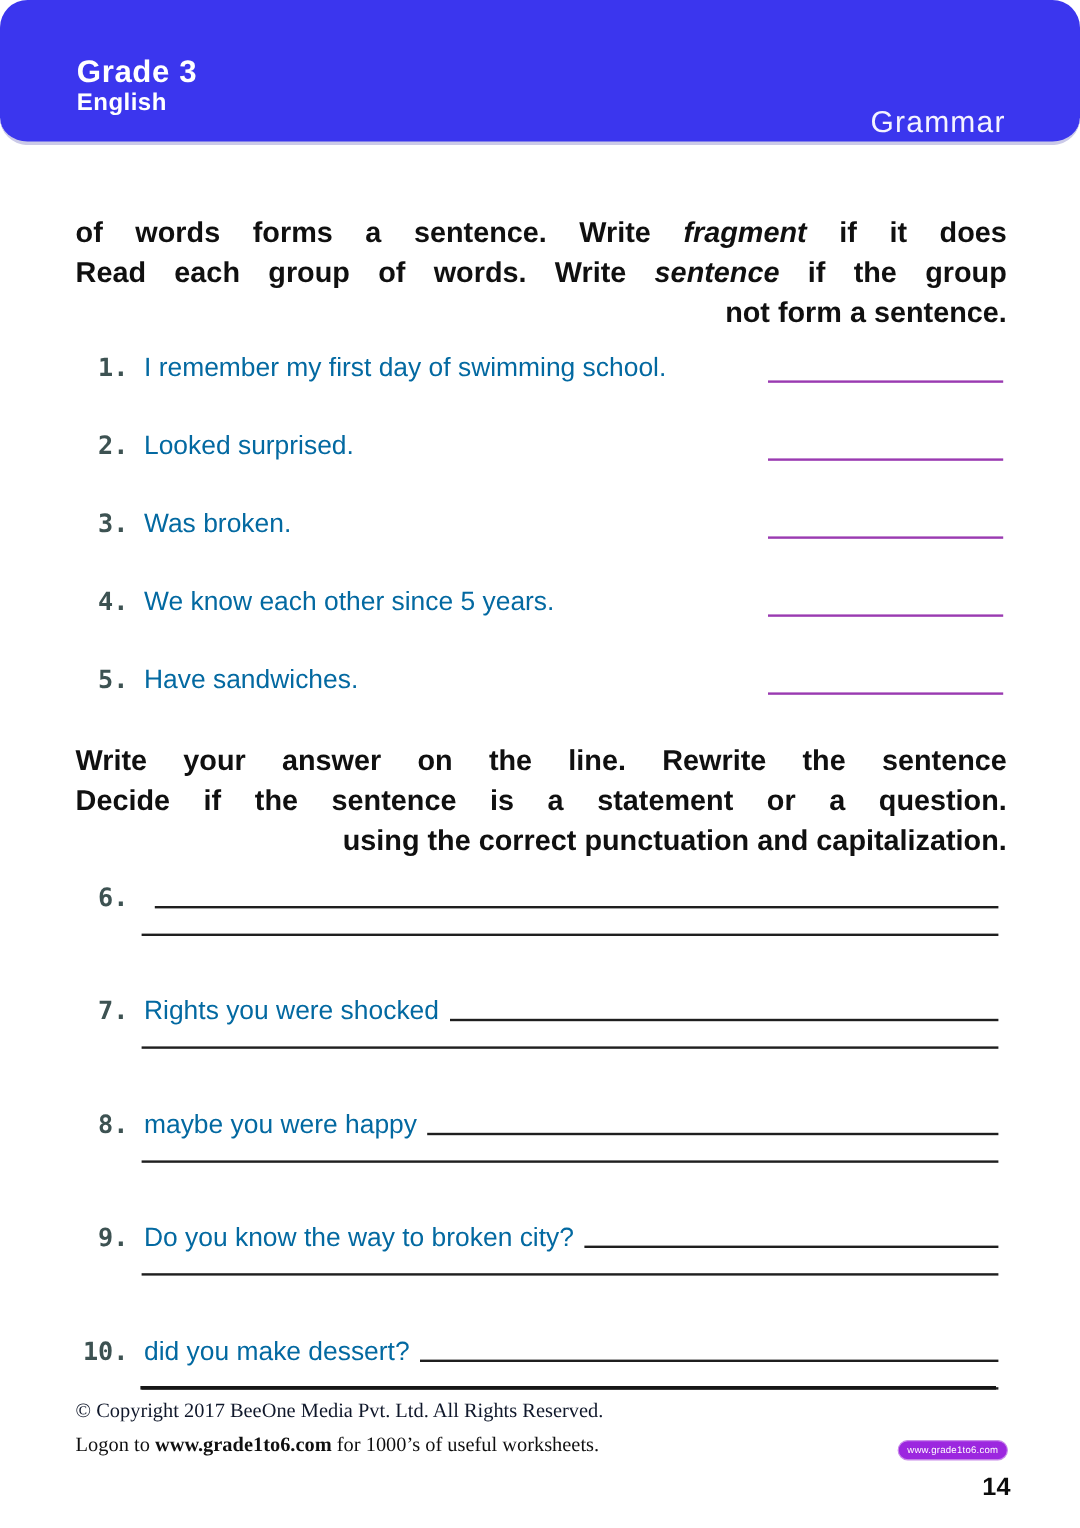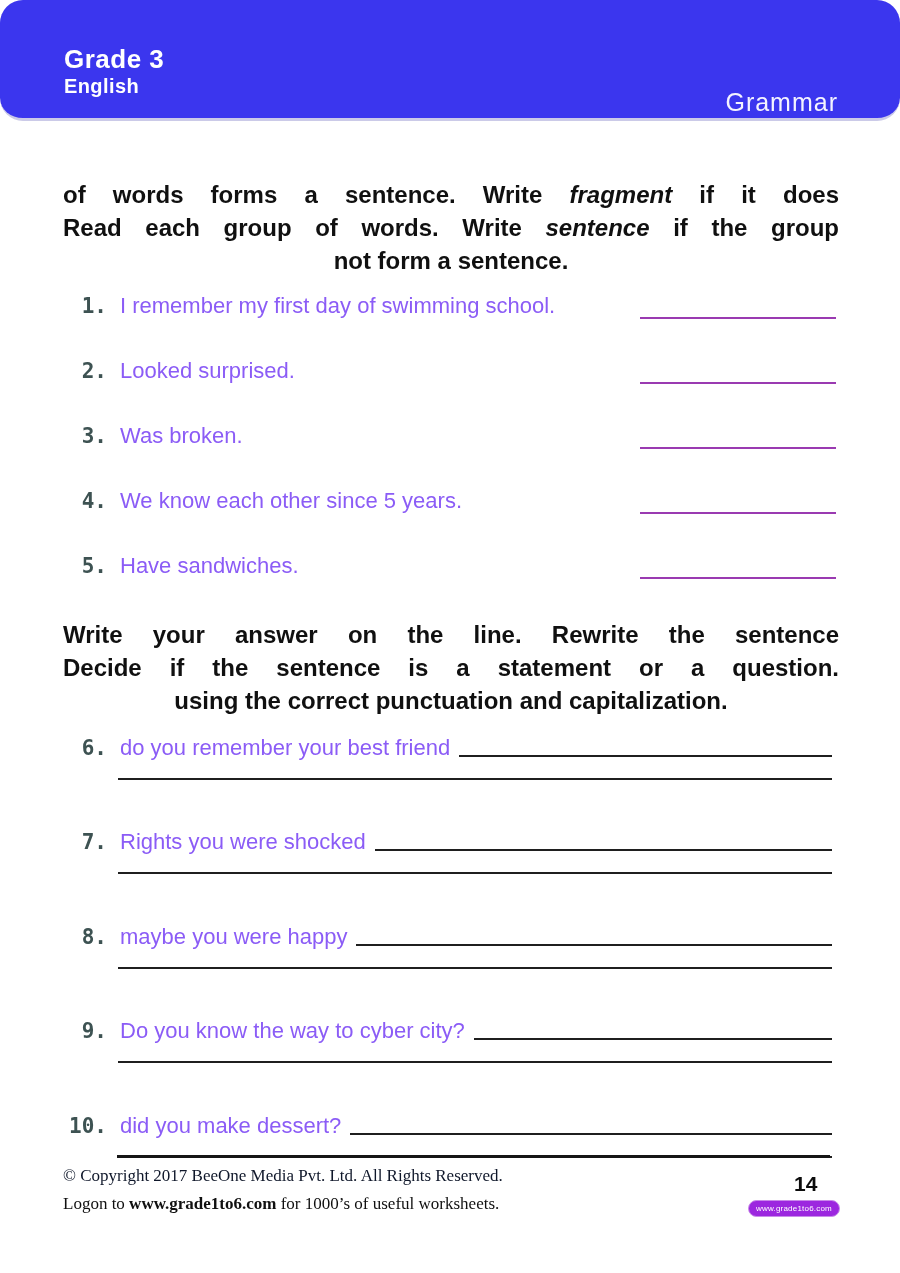--- a/index.html
+++ b/index.html
@@ -23,33 +23,33 @@
   .topic{
     position:absolute;right:62px;top:76px;
     font-size:25px;font-weight:400;color:#f4f3ff;letter-spacing:1px;margin-top:12px;
   }
   
   .instr{
     position:absolute;left:63px;width:776px;
     font-size:24px;font-weight:700;line-height:33px;color:#101010;
   }
   .instr .jl{text-align:justify;text-align-last:justify;}
-  .instr .ll{text-align:center;}
+  .instr .ll{text-align:right;}
   .it{font-style:italic;}
   
   .row1{
     position:absolute;left:63px;width:776px;height:32px;
     display:flex;align-items:flex-start;
   }
   .num{
     width:44px;flex:0 0 44px;text-align:right;margin-right:13px;
     font-family:"DejaVu Sans Mono",monospace;font-weight:700;
     font-size:21px;color:#3D5252;line-height:30px;
   }
-  .sent{font-size:22px;line-height:30px;color:#8b5cf6;}
+  .sent{font-size:22px;line-height:30px;color:#0369a1;}
   .purline{
     position:absolute;left:577px;top:26px;width:196px;height:0;
     border-top:2px solid #9A3AB1;
   }
   
   .row2{
     position:absolute;left:63px;width:769px;height:52px;
   }
   .row2 .l1{display:flex;align-items:flex-start;height:30px;}
   .fill-line{flex:1;margin-left:9px;margin-bottom:4px;border-bottom:2px solid #1f1f1f;height:22px;}
@@ -59,21 +59,21 @@
   .copyright{
     position:absolute;left:63px;top:1166px;
     font-family:"Liberation Serif",serif;font-size:17px;color:#0f172a;
   }
   .logon{
     position:absolute;left:63px;top:1194px;
     font-family:Liberation Serif, serif;font-size:17px;color:#101010;
   }
   .logon b{font-weight:700;}
   .pagenum{
-    position:absolute;left:794px;top:1172px;width:48px;text-align:left;
+    position:absolute;left:794px;top:1228px;width:48px;text-align:right;
     font-size:21px;font-weight:700;color:#0c0c0c;
   }
   .badge{
     position:absolute;left:748px;top:1200px;width:90px;height:15px;
     background:#9C27DF;border:1px solid #C98BEA;border-radius:9px;
     display:flex;align-items:center;justify-content:center;
   }
   .badge span{
     color:#ffffff;font-size:8px;letter-spacing:.2px;line-height:10px;white-space:nowrap;
   }
@@ -123,21 +123,20 @@
 
   <div class="instr" style="top:618px;">
     <div class="jl">Write your answer on the line. Rewrite the sentence</div>
     <div class="jl">Decide if the sentence is a statement or a question.</div>
     <div class="ll">using the correct punctuation and capitalization.</div>
   </div>
 
   <div class="row2" style="top:733px;">
     <div class="l1">
       <span class="num">6.</span>
-      <span class="sent">do you remember your best friend</span>
       <span class="fill-line"></span>
     </div>
     <div class="line2"></div>
   </div>
   <div class="row2" style="top:827px;">
     <div class="l1">
       <span class="num">7.</span>
       <span class="sent">Rights you were shocked</span>
       <span class="fill-line"></span>
     </div>
@@ -147,21 +146,21 @@
     <div class="l1">
       <span class="num">8.</span>
       <span class="sent">maybe you were happy</span>
       <span class="fill-line"></span>
     </div>
     <div class="line2"></div>
   </div>
   <div class="row2" style="top:1016px;">
     <div class="l1">
       <span class="num">9.</span>
-      <span class="sent">Do you know the way to cyber city?</span>
+      <span class="sent">Do you know the way to broken city?</span>
       <span class="fill-line"></span>
     </div>
     <div class="line2"></div>
   </div>
   <div class="row2" style="top:1111px;">
     <div class="l1">
       <span class="num">10.</span>
       <span class="sent">did you make dessert?</span>
       <span class="fill-line"></span>
     </div>

